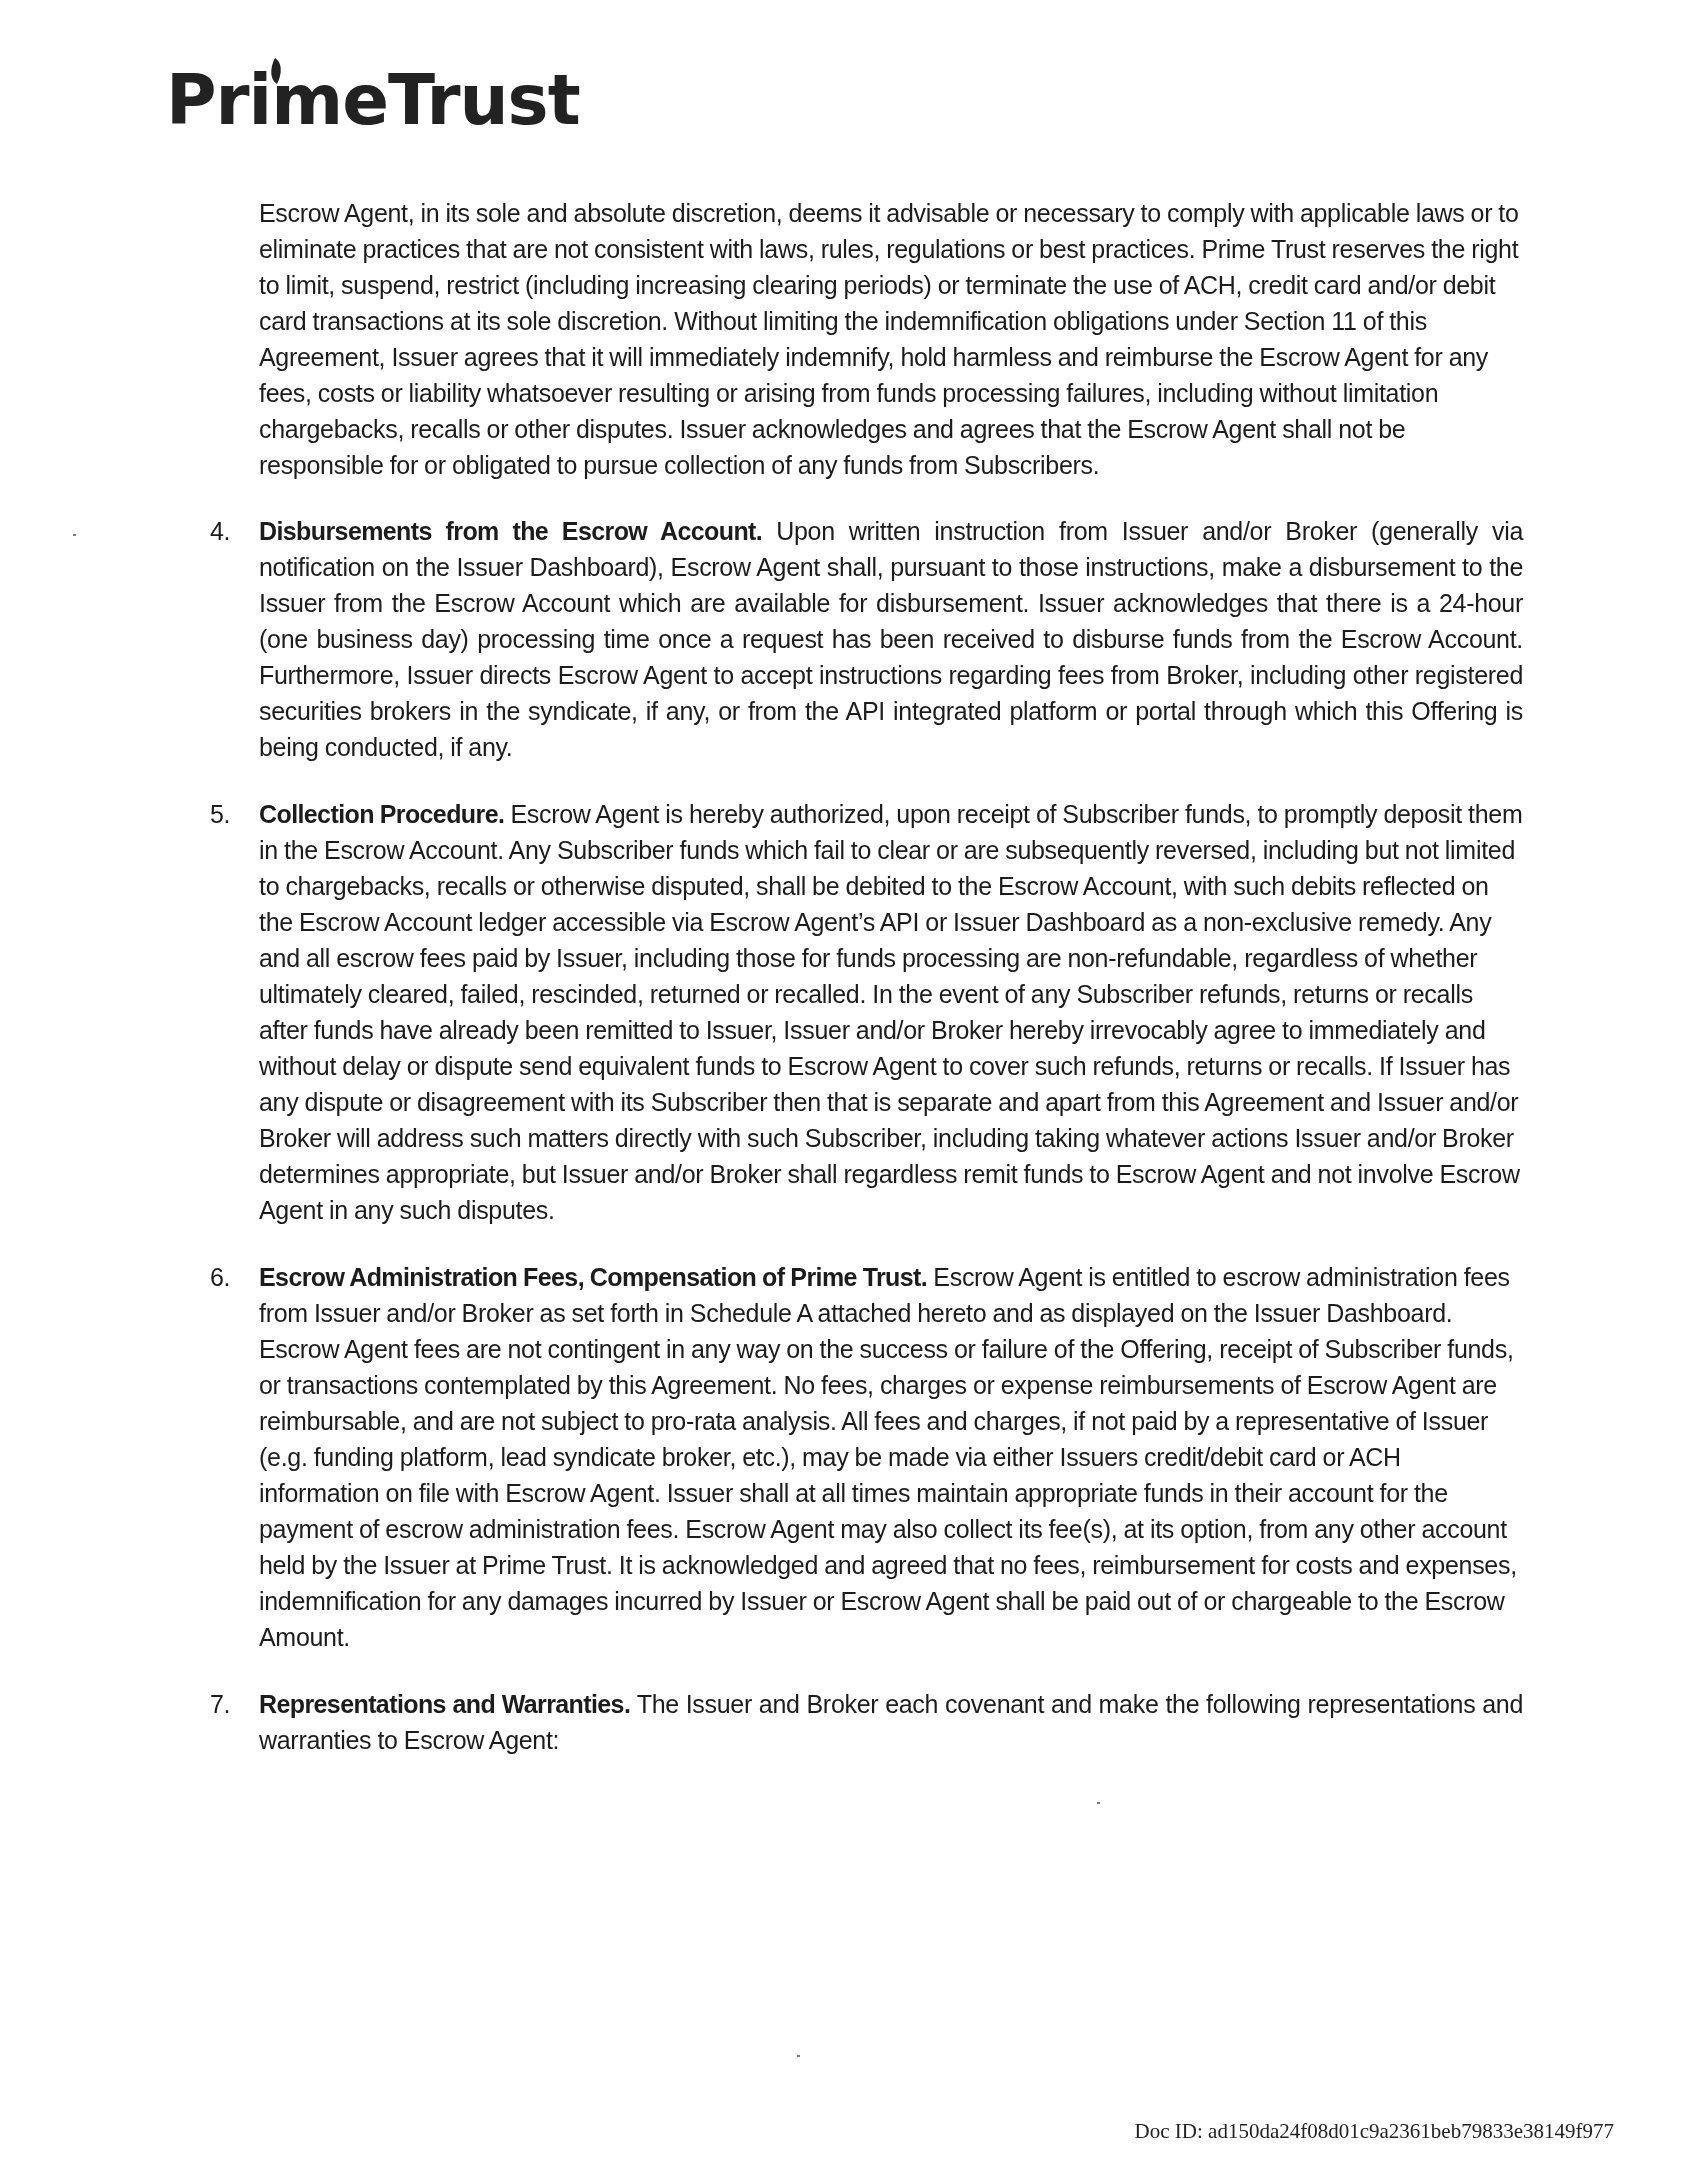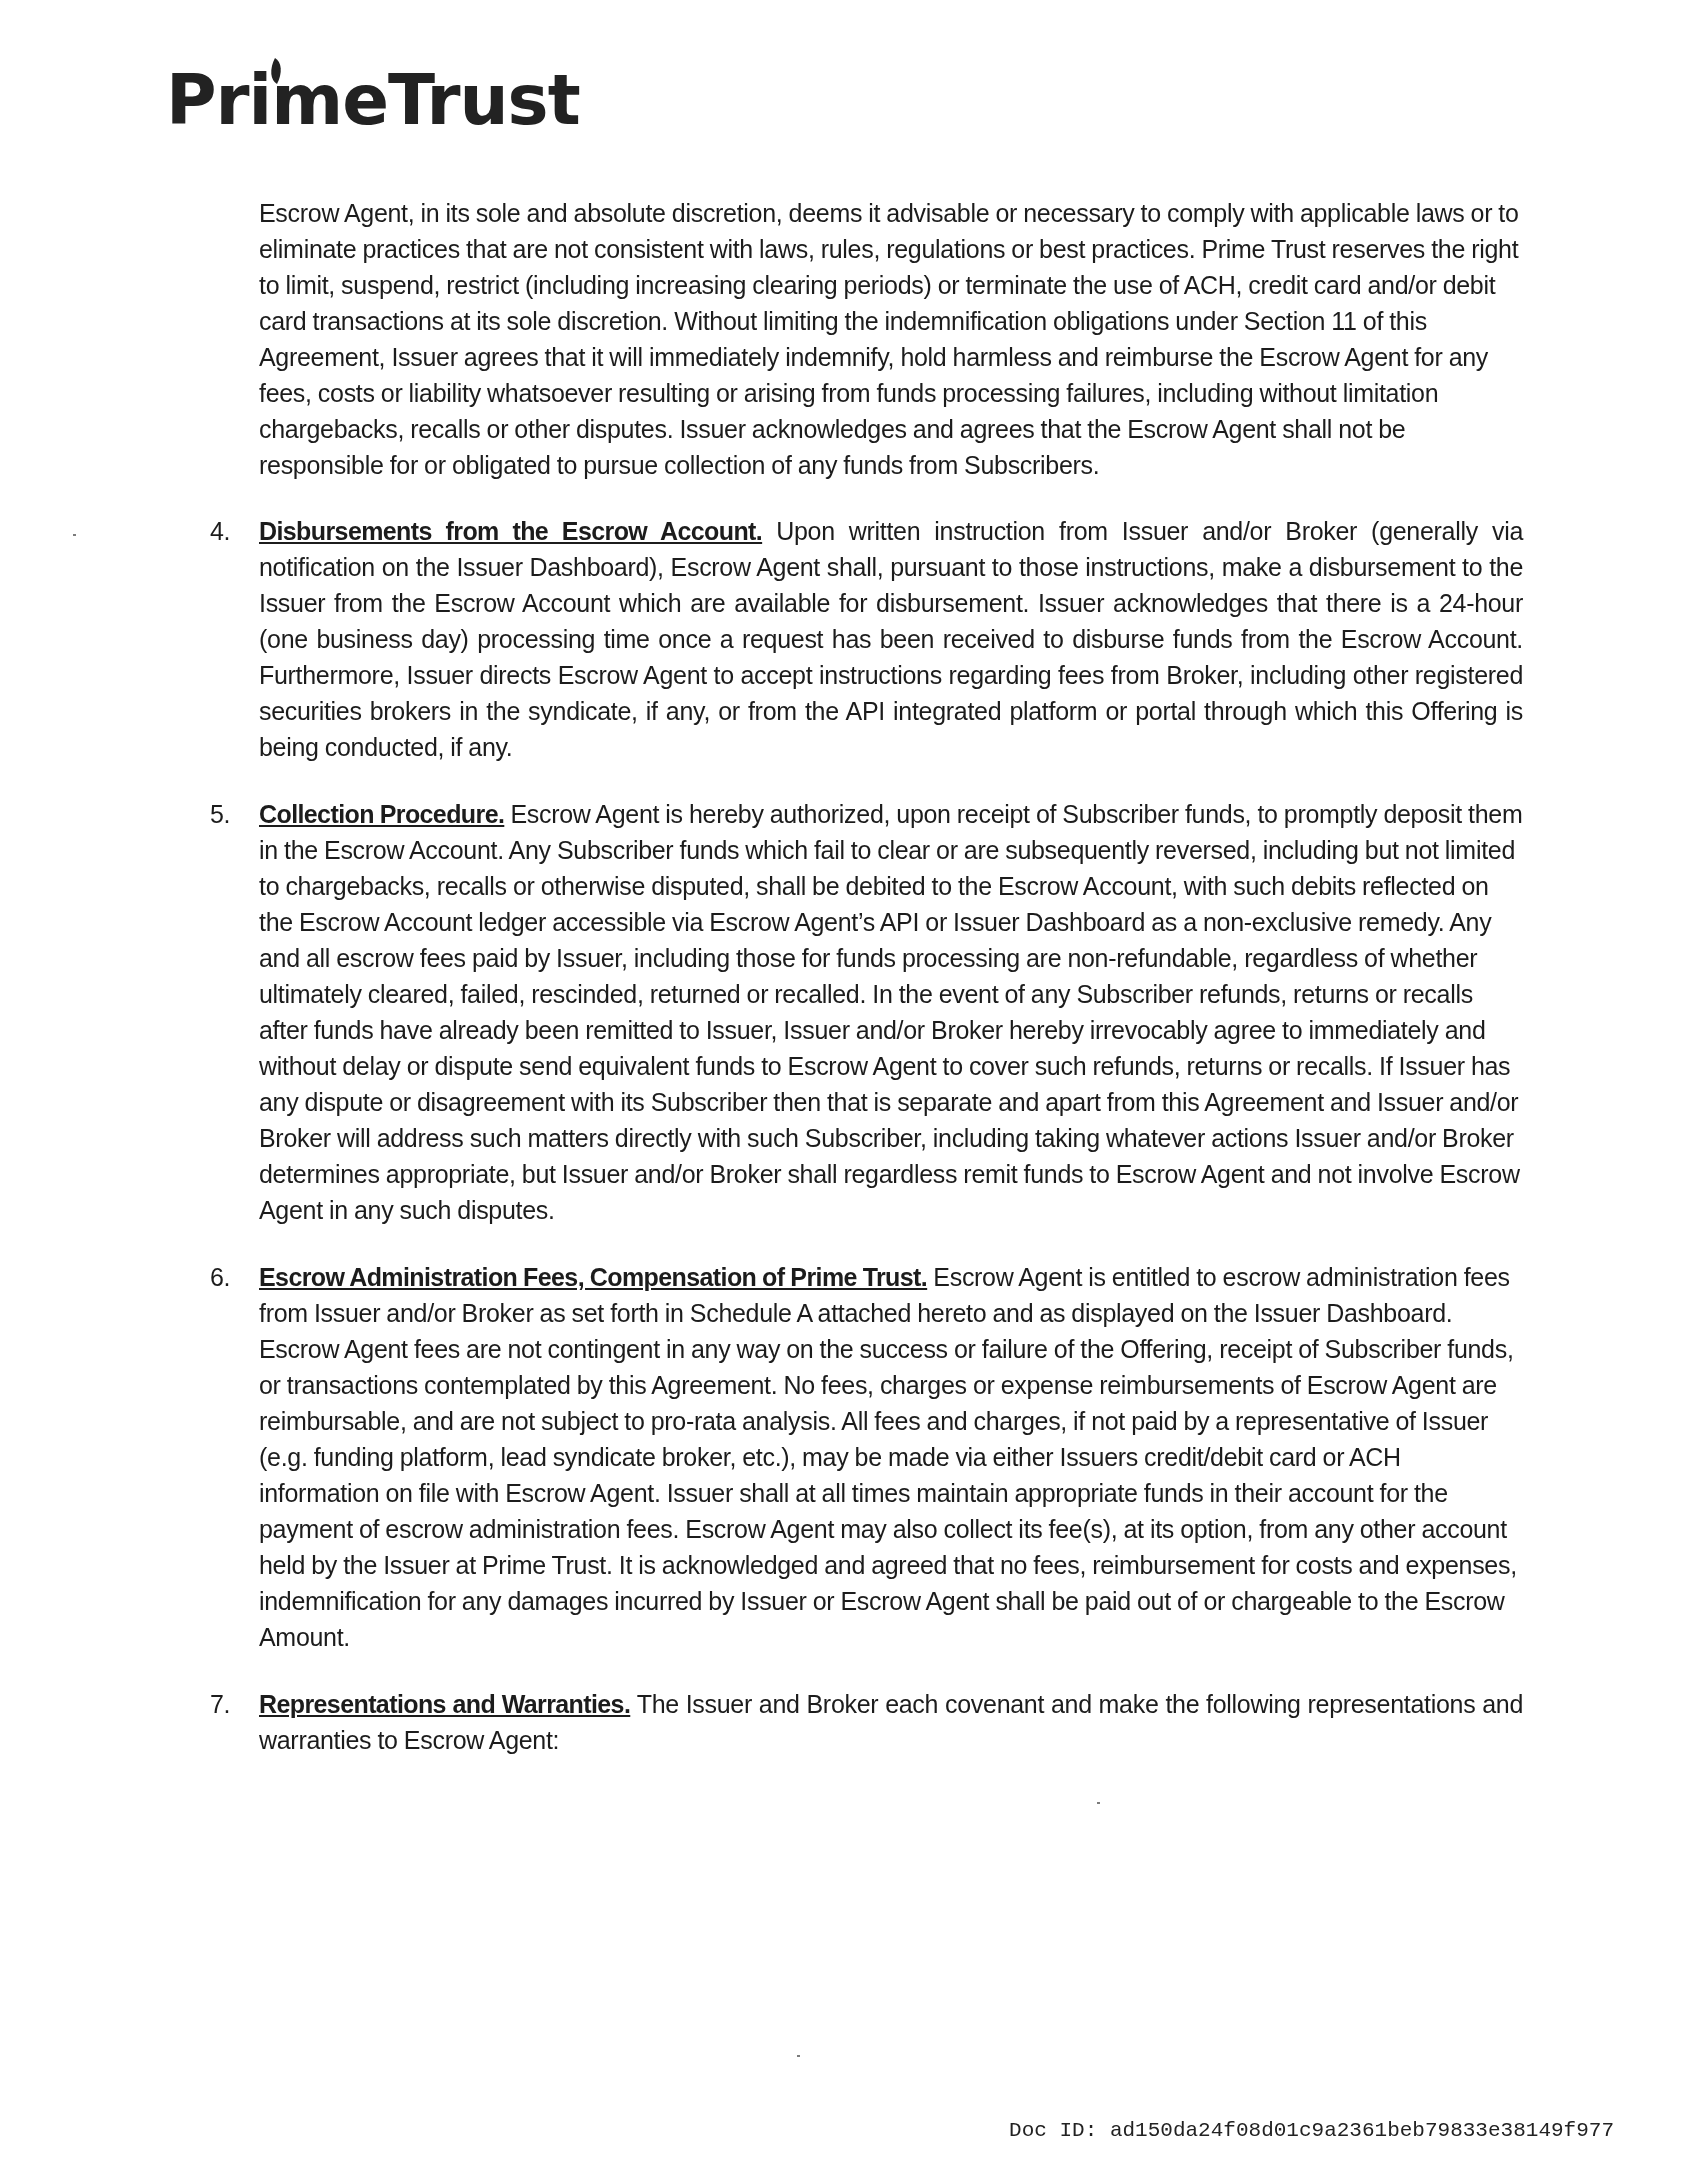--- a/index.html
+++ b/index.html
@@ -58,27 +58,26 @@
     }
     .item.justify .body { text-align: justify; }
     .item .num {
       position: absolute;
       left: 4px;
       top: 0;
     }
     .item .heading {
       font-weight: bold;
       letter-spacing: -0.6px;
-      text-decoration: underline;
     }
     .doc-id {
       position: absolute;
       right: 69px;
       top: 2119px;
-      font-family: Liberation Mono, monospace;
+      font-family: Liberation Serif, serif;
       font-size: 21px;
       color: #222;
     }
     .speck {
       position: absolute;
       width: 3px;
       height: 2px;
       background: #444;
       opacity: 0.7;
     }

